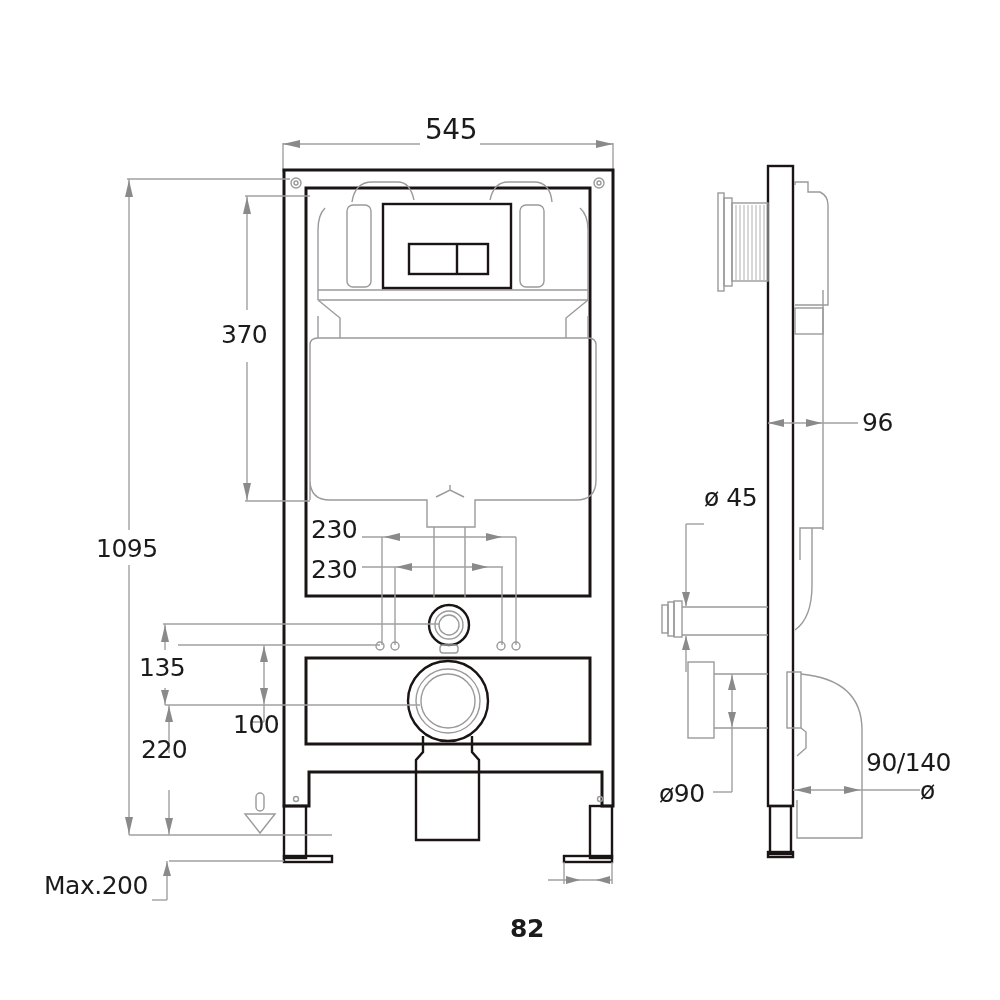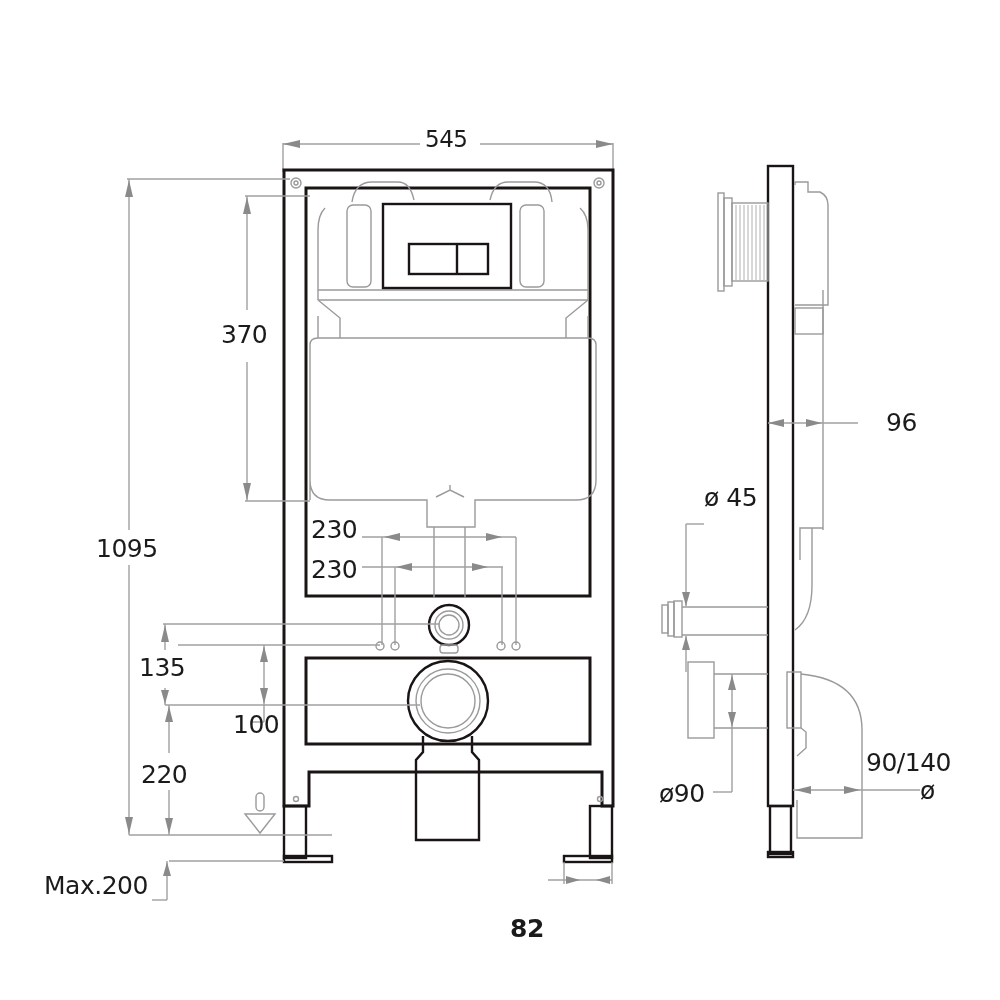--- a/index.html
+++ b/index.html
@@ -224,28 +224,28 @@
       <rect class="thin" x="787" y="672" width="14" height="56"></rect>
       <path class="thin" d="M801,674 Q862,680 862,730 L862,838 L797,838 L797,800"></path>
       <path class="thin" d="M801,728 L806,732 L806,748 L797,756"></path>
       <line class="dim" x1="793" y1="790" x2="920" y2="790"></line>
       <polygon class="arrow" points="795,790 811,786 811,794"></polygon>
       <polygon class="arrow" points="860,790 844,786 844,794"></polygon>
     </g>
   </g>
 </svg>
 
-<div class="lbl" style="left:425px;top:128px;font-size:23px;">545</div>
+<div class="lbl" style="left:425px;top:116px;font-size:28px;">545</div>
 <div class="lbl" style="left:221px;top:322px;">370</div>
 <div class="lbl" style="left:96px;top:536px;">1095</div>
 <div class="lbl" style="left:311px;top:517px;">230</div>
 <div class="lbl" style="left:311px;top:557px;">230</div>
 <div class="lbl" style="left:139px;top:655px;">135</div>
 <div class="lbl" style="left:195px;top:712px;margin-left:38px;">100</div>
-<div class="lbl" style="left:141px;top:762px;">220</div>
+<div class="lbl" style="left:141px;top:737px;">220</div>
 <div class="lbl" style="left:44px;top:873px;">Max.200</div>
 <div class="lbl" style="left:510px;top:916px;font-weight:bold;">82</div>
 
-<div class="lbl" style="left:862px;top:410px;margin-left:24px;">96</div>
+<div class="lbl" style="left:862px;top:410px;">96</div>
 <div class="lbl" style="left:704px;top:485px;text-align:right;">ø 45</div>
 <div class="lbl" style="left:659px;top:781px;">ø90</div>
 <div class="lbl" style="left:866px;top:750px;">90/140</div>
 <div class="lbl" style="left:920px;top:778px;">ø</div>
 
 </body></html>

